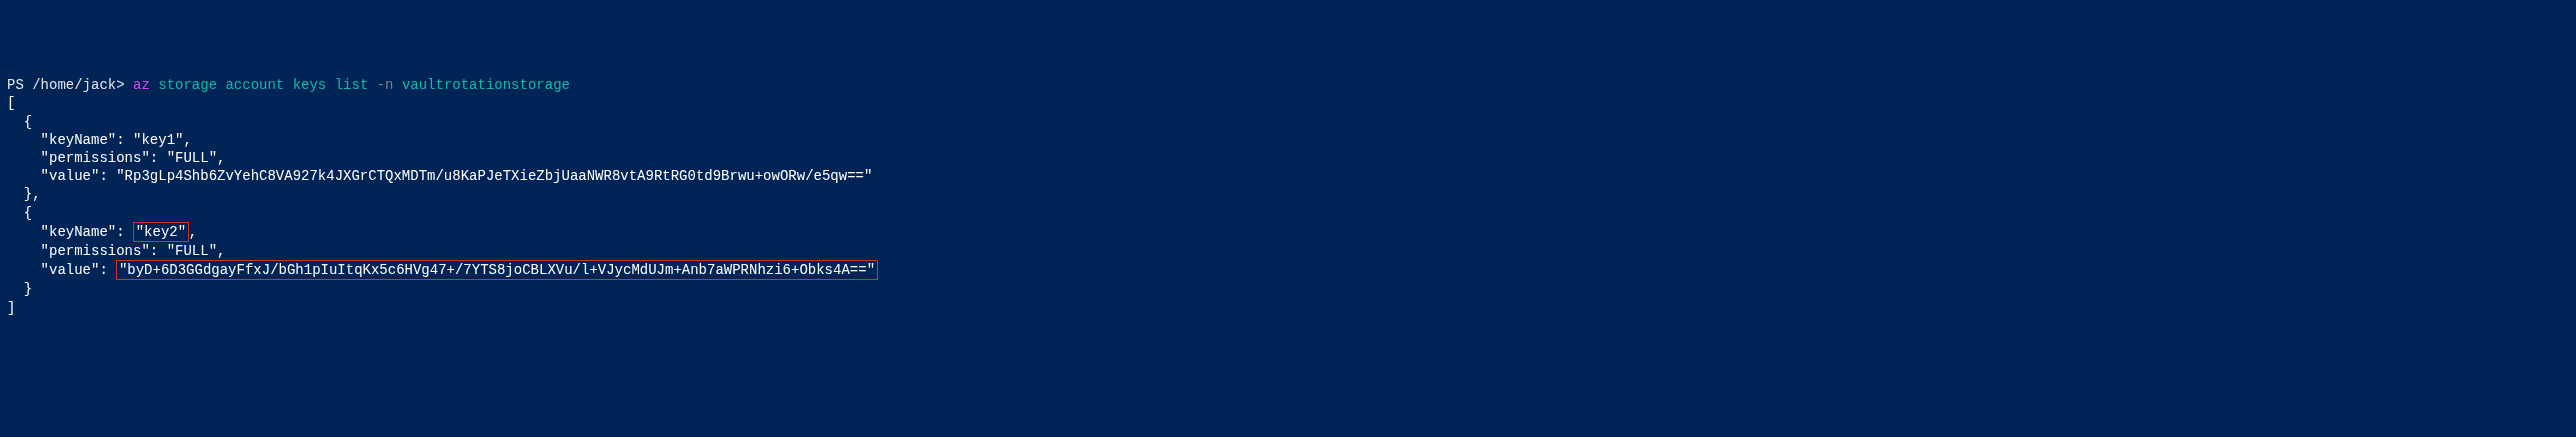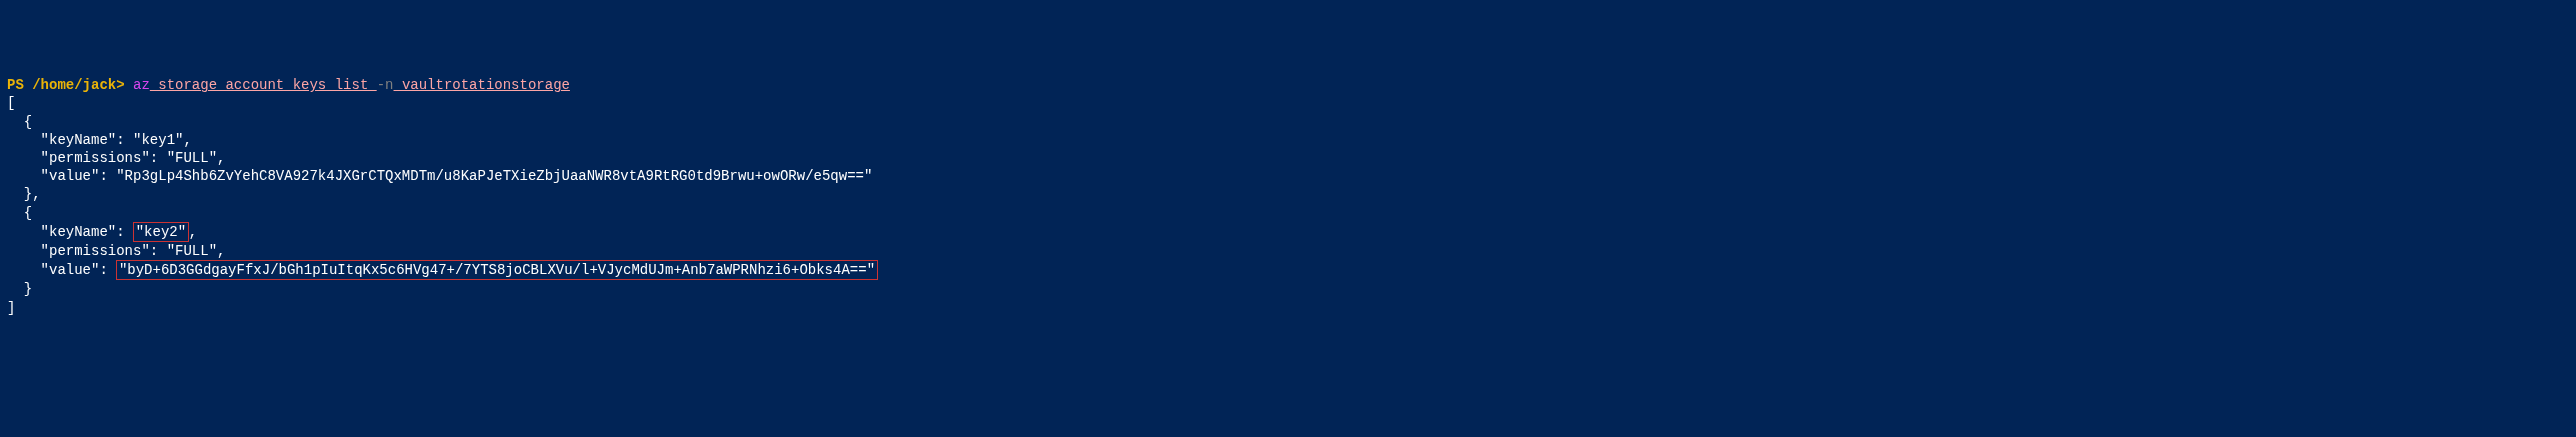--- a/index.html
+++ b/index.html
@@ -10,29 +10,27 @@
     body {
       background-color: #012456;
       color: #cccccc;
       font-family: 'Consolas', 'Courier New', monospace;
       font-size: 14px;
       padding: 3.5px 7px;
       line-height: 1.3;
       white-space: pre;
     }
     .prompt-prefix {
-      color: #eab308;
-      font-weight: bold;
+      color: #e5e5e5;
     }
     .cmd-az {
       color: #d946ef;
     }
     .cmd-args {
-      color: #fca5a5;
-      text-decoration: underline;
+      color: #14b8a6;
     }
     .cmd-flag {
       color: #808080;
     }
     .json-text {
       color: #ffffff;
     }
     .highlight-box {
       border: 0.9px solid #cc3333;
       padding: 0 1.7px;

